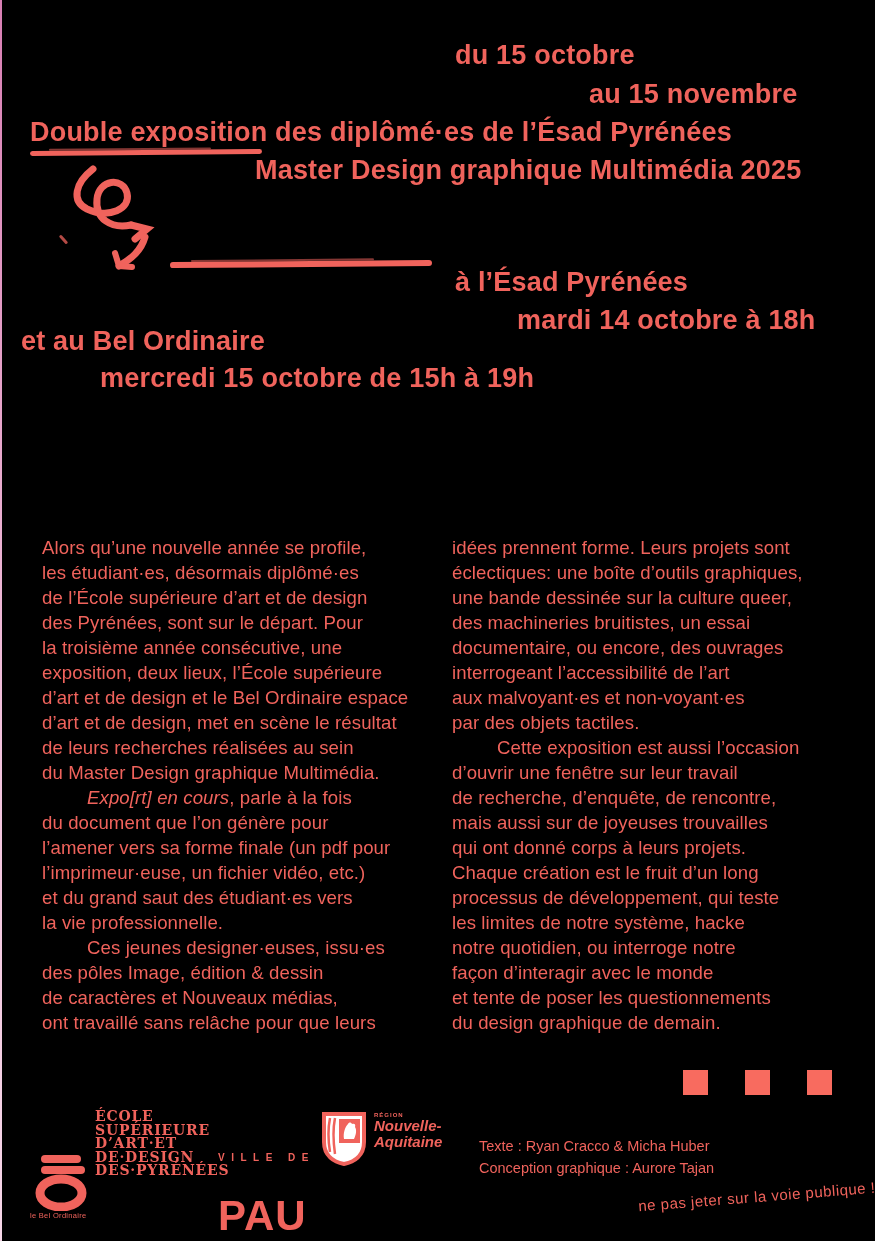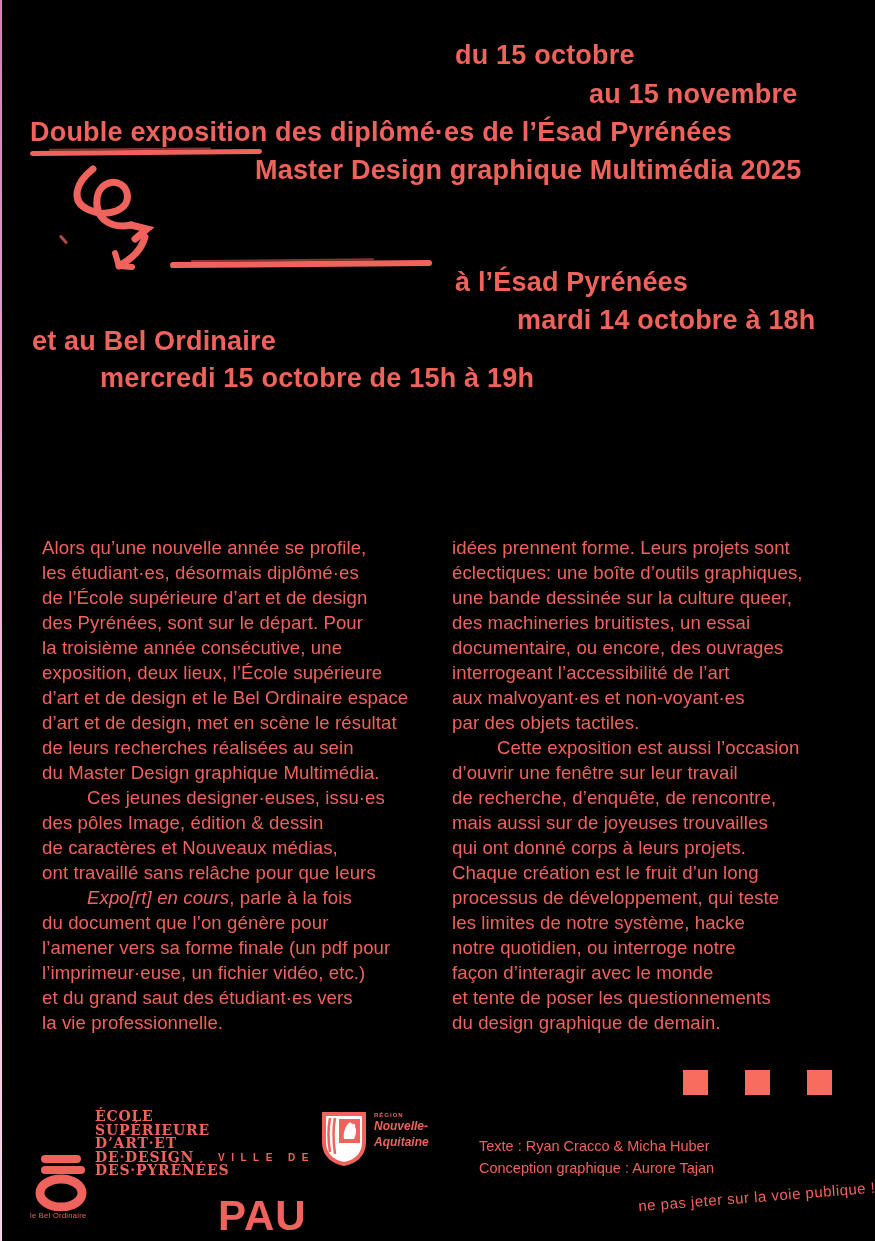--- a/index.html
+++ b/index.html
@@ -20,21 +20,21 @@
     letter-spacing:.1px;margin-left:12px;}
   .pgf{margin:0;white-space:pre-line;}
   .pgf.indent{text-indent:45px;}
   .pgf i{font-style:italic;}
   .sq{position:absolute;top:1070px;width:25px;height:25px;background:var(--squares,#F86B5F);}
   .esad-lines{font-family:"DejaVu Serif",serif;font-weight:700;font-size:14px;
     line-height:13.5px;letter-spacing:.8px;white-space:pre-line;}
   .pau-top{font-size:10px;font-weight:700;letter-spacing:6.5px;white-space:nowrap;}
   .pau-main{font-size:42px;font-weight:900;letter-spacing:1px;line-height:40px;margin-top:33px;}
   .na-region{font-size:6px;font-weight:700;letter-spacing:1px;}
-  .na-name{font-size:12px;font-weight:700;font-style:italic;line-height:16px;white-space:pre-line;}
+  .na-name{font-size:15px;font-weight:700;font-style:italic;line-height:16px;white-space:pre-line;}
   .credits{font-size:14.5px;line-height:21.5px;white-space:pre-line;}
   .note{font-size:15px;letter-spacing:.5px;transform:rotate(-4.5deg);white-space:nowrap;}
   .bo-caption{font-size:7.5px;letter-spacing:.3px;white-space:nowrap;}
   svg{display:block;}
 </style>
 </head>
 <body>
 
 <div class="page">
   <div class="edge-line"></div>
@@ -54,44 +54,44 @@
       <path d="M90 74 C 86 88, 76 96, 64 103"></path>
       <path d="M64 103 L 60 90 M64 103 L 77 104" stroke-width="6"></path>
     </g>
   </svg>
   <div class="abs" style="left:58px;top:238px;width:11px;height:3px;background:var(--accent,#F0635C);opacity:.75;transform:rotate(48deg);border-radius:2px;"></div>
 
   <div class="scribble" style="left:170px;top:261px;width:262px;height:6px;"></div>
 
   <div class="abs h1" style="left:455px;top:267px;">à l’Ésad Pyrénées</div>
   <div class="abs h1" style="left:517px;top:305px;">mardi 14 octobre à 18h</div>
-  <div class="abs h1" style="left:32px;top:326px;">et au Bel Ordinaire</div>
+  <div class="abs h1" style="left:21px;top:326px;">et au Bel Ordinaire</div>
   <div class="abs h1" style="left:100px;top:363px;">mercredi 15 octobre de 15h à 19h</div>
 
   <div class="col" style="left:30px;top:535px;">
       <p class="pgf">Alors qu’une nouvelle année se profile,
 les étudiant·es, désormais diplômé·es
 de l’École supérieure d’art et de design
 des Pyrénées, sont sur le départ. Pour
 la troisième année consécutive, une
 exposition, deux lieux, l’École supérieure
 d’art et de design et le Bel Ordinaire espace
 d’art et de design, met en scène le résultat
 de leurs recherches réalisées au sein
 du Master Design graphique Multimédia.</p>
-      <p class="pgf indent">Ces jeunes designer·euses, issu·es
-des pôles Image, édition &amp; dessin
-de caractères et Nouveaux médias,
-ont travaillé sans relâche pour que leurs</p>
       <p class="pgf indent"><i>Expo[rt] en cours</i><span>, parle à la fois
 du document que l’on génère pour
 l’amener vers sa forme finale (un pdf pour
 l’imprimeur·euse, un fichier vidéo, etc.)
 et du grand saut des étudiant·es vers
 la vie professionnelle.</span></p>
+      <p class="pgf indent">Ces jeunes designer·euses, issu·es
+des pôles Image, édition &amp; dessin
+de caractères et Nouveaux médias,
+ont travaillé sans relâche pour que leurs</p>
     </div>
 
   <div class="col" style="left:440px;top:535px;">
       <p class="pgf">idées prennent forme. Leurs projets sont
 éclectiques: une boîte d’outils graphiques,
 une bande dessinée sur la culture queer,
 des machineries bruitistes, un essai
 documentaire, ou encore, des ouvrages
 interrogeant l’accessibilité de l’art
 aux malvoyant·es et non-voyant·es

